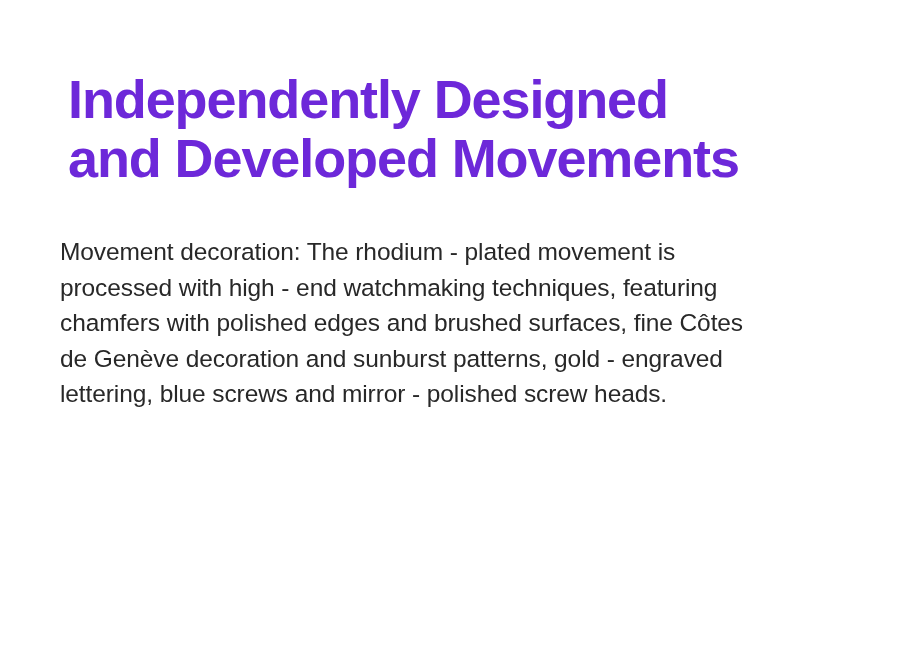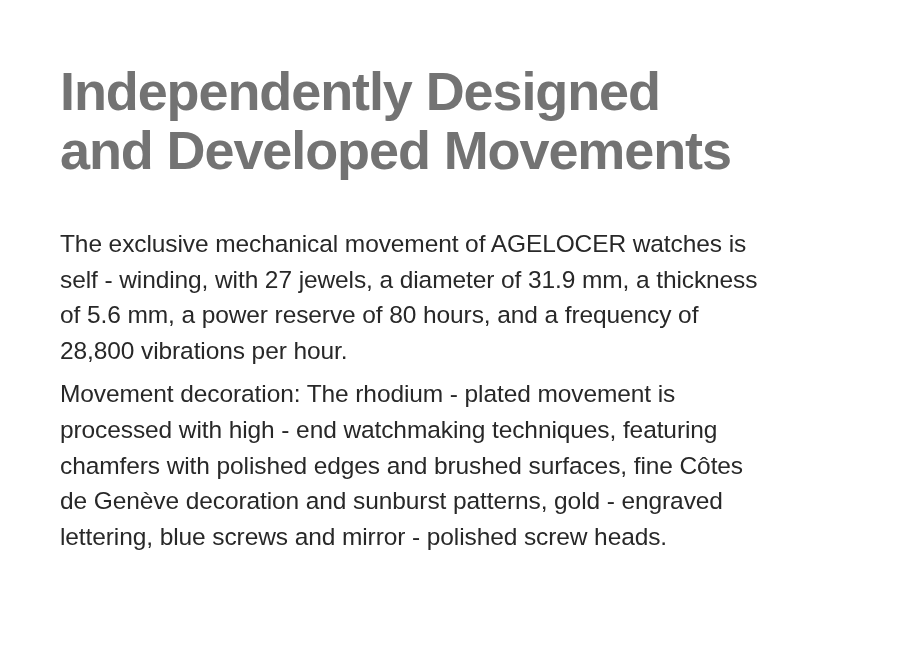--- a/index.html
+++ b/index.html
@@ -23,27 +23,27 @@
   }
 
   .content {
     position: absolute;
     left: 60px;
     top: 62px;
     width: 790px;
   }
 
   .heading {
-    margin: 0;
+    margin: 8px;
     font-family: "Liberation Sans", sans-serif;
     font-size: 54px;
     line-height: 59px;
     font-weight: 700;
     letter-spacing: -1.1px;
-    color: #737373;
+    color: #6d28d9;
     white-space: pre-line;
   }
 
   .body-block {
     margin-top: 46px;
   }
 
   .paragraph {
     margin: 0;
     font-family: "Liberation Sans", sans-serif;
@@ -64,24 +64,20 @@
 
 <div class="page">
 
   <div class="content">
 
     <h1 class="heading">Independently Designed
 and Developed Movements</h1>
 
     <div class="body-block">
 
-      <p class="paragraph">The exclusive mechanical movement of AGELOCER watches is
-self - winding, with 27 jewels, a diameter of 31.9 mm, a thickness
-of 5.6 mm, a power reserve of 80 hours, and a frequency of
-28,800 vibrations per hour.</p>
 
       <p class="paragraph">Movement decoration: The rhodium - plated movement is
 processed with high - end watchmaking techniques, featuring
 chamfers with polished edges and brushed surfaces, fine Côtes
 de Genève decoration and sunburst patterns, gold - engraved
 lettering, blue screws and mirror - polished screw heads.</p>
 
     </div>
 
   </div>

